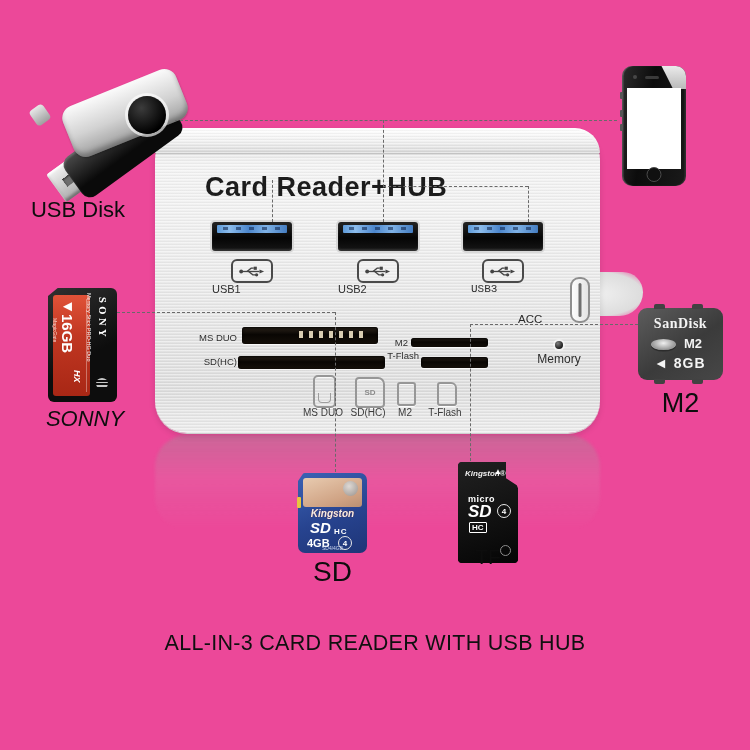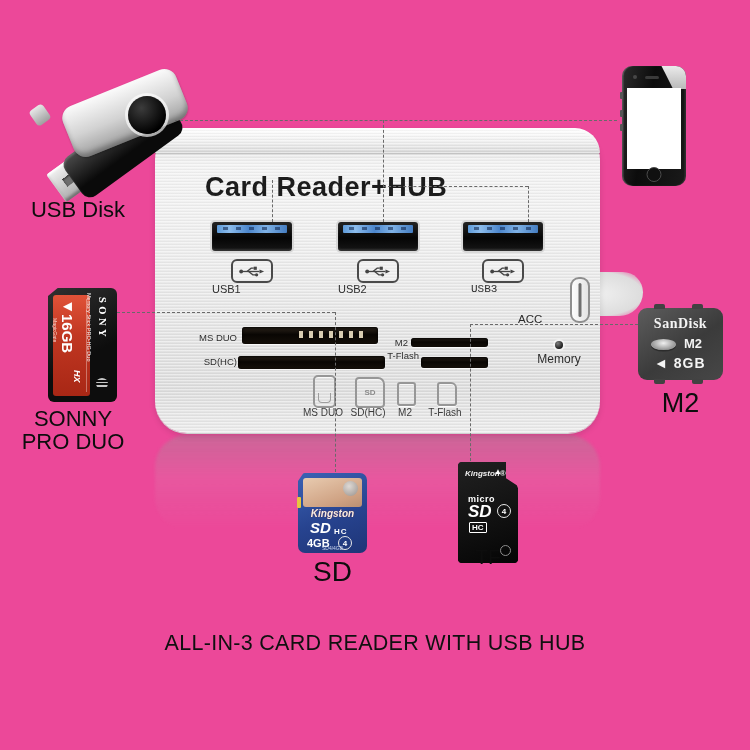--- a/index.html
+++ b/index.html
@@ -269,23 +269,22 @@
 
   <div class="sony">
     <div class="sony-red"></div>
     <div class="vtext" style="left:49px;top:9px;font-family:'Liberation Serif',serif;font-weight:700;font-size:10.5px;letter-spacing:3.5px;color:#fff;">SONY</div>
     <div class="vtext" style="left:38px;top:5px;font-size:5.5px;color:#f2f2f2;">Memory Stick PRO-HG Duo</div>
     <div class="vtext" style="left:11px;top:9px;font-size:15px;font-weight:700;color:#fff;">◄16GB</div>
     <div class="vtext" style="left:4px;top:30px;font-size:5px;color:#f8d9d2;">MagicGate</div>
     <div class="vtext" style="left:24px;top:82px;font-size:9px;font-weight:700;font-style:italic;color:#fff;">HX</div>
     <div class="sony-emblem"></div>
   </div>
-  <div class="big-label" style="left:13px;top:407px;width:120px;font-size:22px;line-height:23px;">
+  <div class="big-label" style="left:25px;top:407px;width:120px;font-size:22px;line-height:23px;font-style:italic;">
     <div>SONNY</div>
-    <div>PRO DUO</div>
   </div>
 
   <div class="sandisk">
     <div class="sd-notch" style="left:16px;top:-4px;border-radius:2px 2px 0 0;"></div>
     <div class="sd-notch" style="left:54px;top:-4px;border-radius:2px 2px 0 0;"></div>
     <div class="sd-notch" style="left:16px;top:71px;border-radius:0 0 2px 2px;"></div>
     <div class="sd-notch" style="left:54px;top:71px;border-radius:0 0 2px 2px;"></div>
     <div class="sandisk-brand">SanDisk</div>
     <div class="sandisk-disc"></div>
     <div class="sandisk-type">M2</div>

